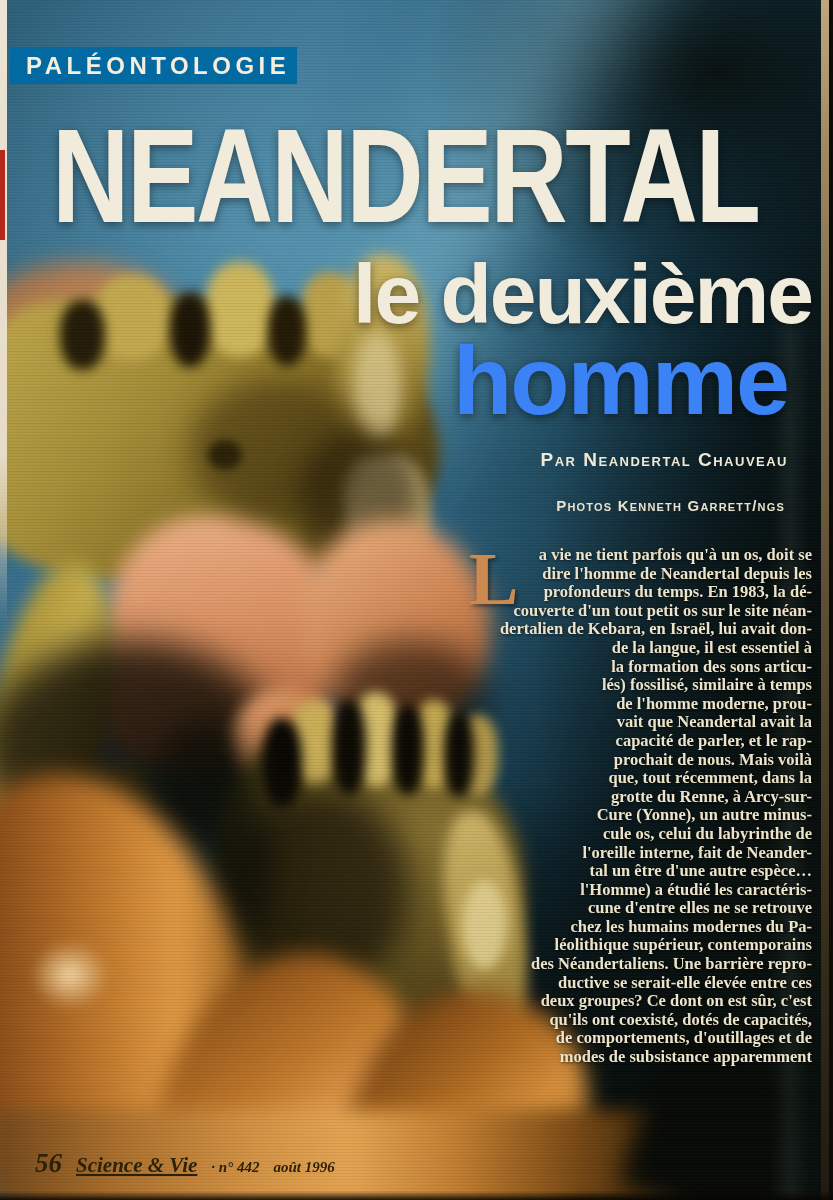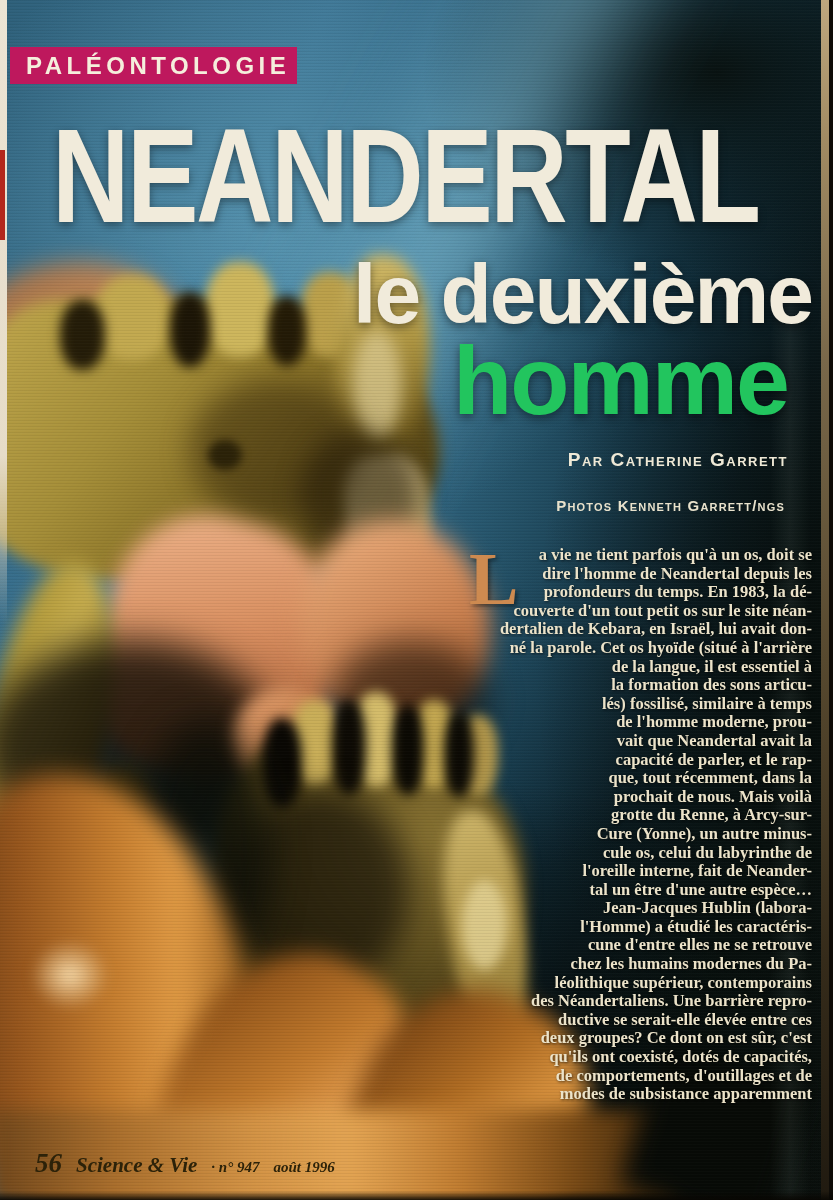--- a/index.html
+++ b/index.html
@@ -102,31 +102,31 @@
   .edge-left  { left:0; top:0; width:7px; height:100%;
     background:linear-gradient(180deg,#ece4d4 0%,#e6dcc8 38%, rgba(230,220,200,0) 52%); }
   .edge-red   { left:0; top:150px; width:5px; height:90px; background:#b3271c; }
   .edge-right { right:0; top:0; width:12px; height:100%;
     background:linear-gradient(180deg,#bda77e 0%,#a08a62 12%,#79684a 30%,#57492f 55%,#352b1a 80%,#201a10 100%); }
   .edge-right-dark { right:0; top:0; width:4px; height:100%; background:#0e0c08; }
   .edge-bottom { left:0; bottom:0; width:100%; height:9px;
     background:linear-gradient(0deg, rgba(8,6,2,0.9), rgba(8,6,2,0)); }
 
   
-  .kicker { left:10px; top:47px; width:287px; height:37px; background:#be185d;
+  .kicker { left:10px; top:47px; width:287px; height:37px; background:#0369a1;
     color:#f5eedc; font-family:"Liberation Sans", sans-serif; font-weight:700;
     font-size:24px; line-height:37px; letter-spacing:4.5px; padding-left:16px; }
   .title { left:52px; top:109px; white-space:nowrap; color:#f1ebdb;
     font-family:"Liberation Sans", sans-serif; font-weight:700; font-size:134px; line-height:1;
     letter-spacing:-3px; transform:scaleX(0.80); transform-origin:0 0;
     text-shadow:0 3px 10px rgba(0,0,0,0.4); }
   .sub1 { right:21px; top:252px; color:#f1ebdb; font-family:"Liberation Sans", sans-serif;
     font-weight:700; font-size:84px; line-height:1; letter-spacing:-2px; white-space:nowrap;
     text-shadow:0 3px 10px rgba(0,0,0,0.45);margin-left:12px; }
-  .sub2 { right:45px; top:332px; color:#22c55e; font-family:"Liberation Sans", sans-serif;
+  .sub2 { right:45px; top:332px; color:#3b82f6; font-family:"Liberation Sans", sans-serif;
     font-weight:700; font-size:97px; line-height:1; letter-spacing:-2px; white-space:nowrap;
     text-shadow:0 3px 10px rgba(0,0,0,0.45); }
   .byline { right:45px; top:450px; color:#efe9d6; font-family:"Liberation Sans", sans-serif;
     font-weight:700; font-size:19px; line-height:1; letter-spacing:1.5px;
     font-variant:small-caps; white-space:nowrap; }
   .credit { right:48px; top:498px; color:#e9e2cc; font-family:"Liberation Sans", sans-serif;
     font-weight:700; font-size:15px; line-height:1; letter-spacing:1.2px;
     font-variant:small-caps; white-space:nowrap; }
 
   .dropcap { left:469px; top:542px; color:#cd8a50; font-family:"Liberation Serif", serif;
@@ -136,21 +136,21 @@
     font-size:16.5px; line-height:18.6px; text-shadow:1px 1px 3px rgba(0,0,0,0.65); }
   .body > div { position:static; white-space:nowrap; }
   .body > div:nth-child(n+7):nth-child(-n+19)  { margin-left:62px; }
   .body > div:nth-child(n+20):nth-child(-n+26) { margin-left:38px; }
   .body > div:nth-child(n+27)                  { margin-left:28px; }
 
   .footer { left:35px; top:1148px; position:absolute; display:flex; align-items:baseline; gap:14px;
     color:#2c2209; font-family:"Liberation Serif", serif; font-style:italic; font-weight:700; }
   .footer span { position:static; }
   .f-num  { font-size:27px; }
-  .f-mag  { font-size:21px; }
+  .f-mag  { font-size:21px;text-decoration:underline; }
   .f-issue{ font-size:15px; }
   .f-date { font-size:15px; }
 </style>
 </head>
 <body>
 
 <div class="page">
 
   <div class="bg-base"></div>
   <div class="beam"></div>
@@ -205,57 +205,55 @@
   <div class="edge-left"></div>
   <div class="edge-red"></div>
   <div class="edge-right"></div>
   <div class="edge-right-dark"></div>
   <div class="edge-bottom"></div>
 
   <div class="kicker">PALÉONTOLOGIE</div>
   <div class="title">NEANDERTAL</div>
   <div class="sub1">le deuxième</div>
   <div class="sub2">homme</div>
-  <div class="byline">Par Catherine Garrett</div>
+  <div class="byline">Par Neandertal Chauveau</div>
   <div class="credit">Photos Kenneth Garrett/ngs</div>
 
   <div class="dropcap">L</div>
   <div class="body">
       <div>a vie ne tient parfois qu'à un os, doit se</div>
       <div>dire l'homme de Neandertal depuis les</div>
       <div>profondeurs du temps. En 1983, la dé-</div>
       <div>couverte d'un tout petit os sur le site néan-</div>
       <div>dertalien de Kebara, en Israël, lui avait don-</div>
-      <div>né la parole. Cet os hyoïde (situé à l'arrière</div>
       <div>de la langue, il est essentiel à</div>
       <div>la formation des sons articu-</div>
       <div>lés) fossilisé, similaire à temps</div>
       <div>de l'homme moderne, prou-</div>
       <div>vait que Neandertal avait la</div>
       <div>capacité de parler, et le rap-</div>
+      <div>prochait de nous. Mais voilà</div>
       <div>que, tout récemment, dans la</div>
-      <div>prochait de nous. Mais voilà</div>
       <div>grotte du Renne, à Arcy-sur-</div>
       <div>Cure (Yonne), un autre minus-</div>
       <div>cule os, celui du labyrinthe de</div>
       <div>l'oreille interne, fait de Neander-</div>
       <div>tal un être d'une autre espèce…</div>
-      <div>Jean-Jacques Hublin (labora-</div>
       <div>l'Homme) a étudié les caractéris-</div>
       <div>cune d'entre elles ne se retrouve</div>
       <div>chez les humains modernes du Pa-</div>
       <div>léolithique supérieur, contemporains</div>
       <div>des Néandertaliens. Une barrière repro-</div>
       <div>ductive se serait-elle élevée entre ces</div>
       <div>deux groupes? Ce dont on est sûr, c'est</div>
       <div>qu'ils ont coexisté, dotés de capacités,</div>
       <div>de comportements, d'outillages et de</div>
       <div>modes de subsistance apparemment</div>
     </div>
 
   <div class="footer">
     <span class="f-num">56</span>
     <span class="f-mag">Science &amp; Vie</span>
-    <span class="f-issue">· n° 947</span>
+    <span class="f-issue">· n° 442</span>
     <span class="f-date">août 1996</span>
   </div>
 
 </div>
 
 </body></html>

